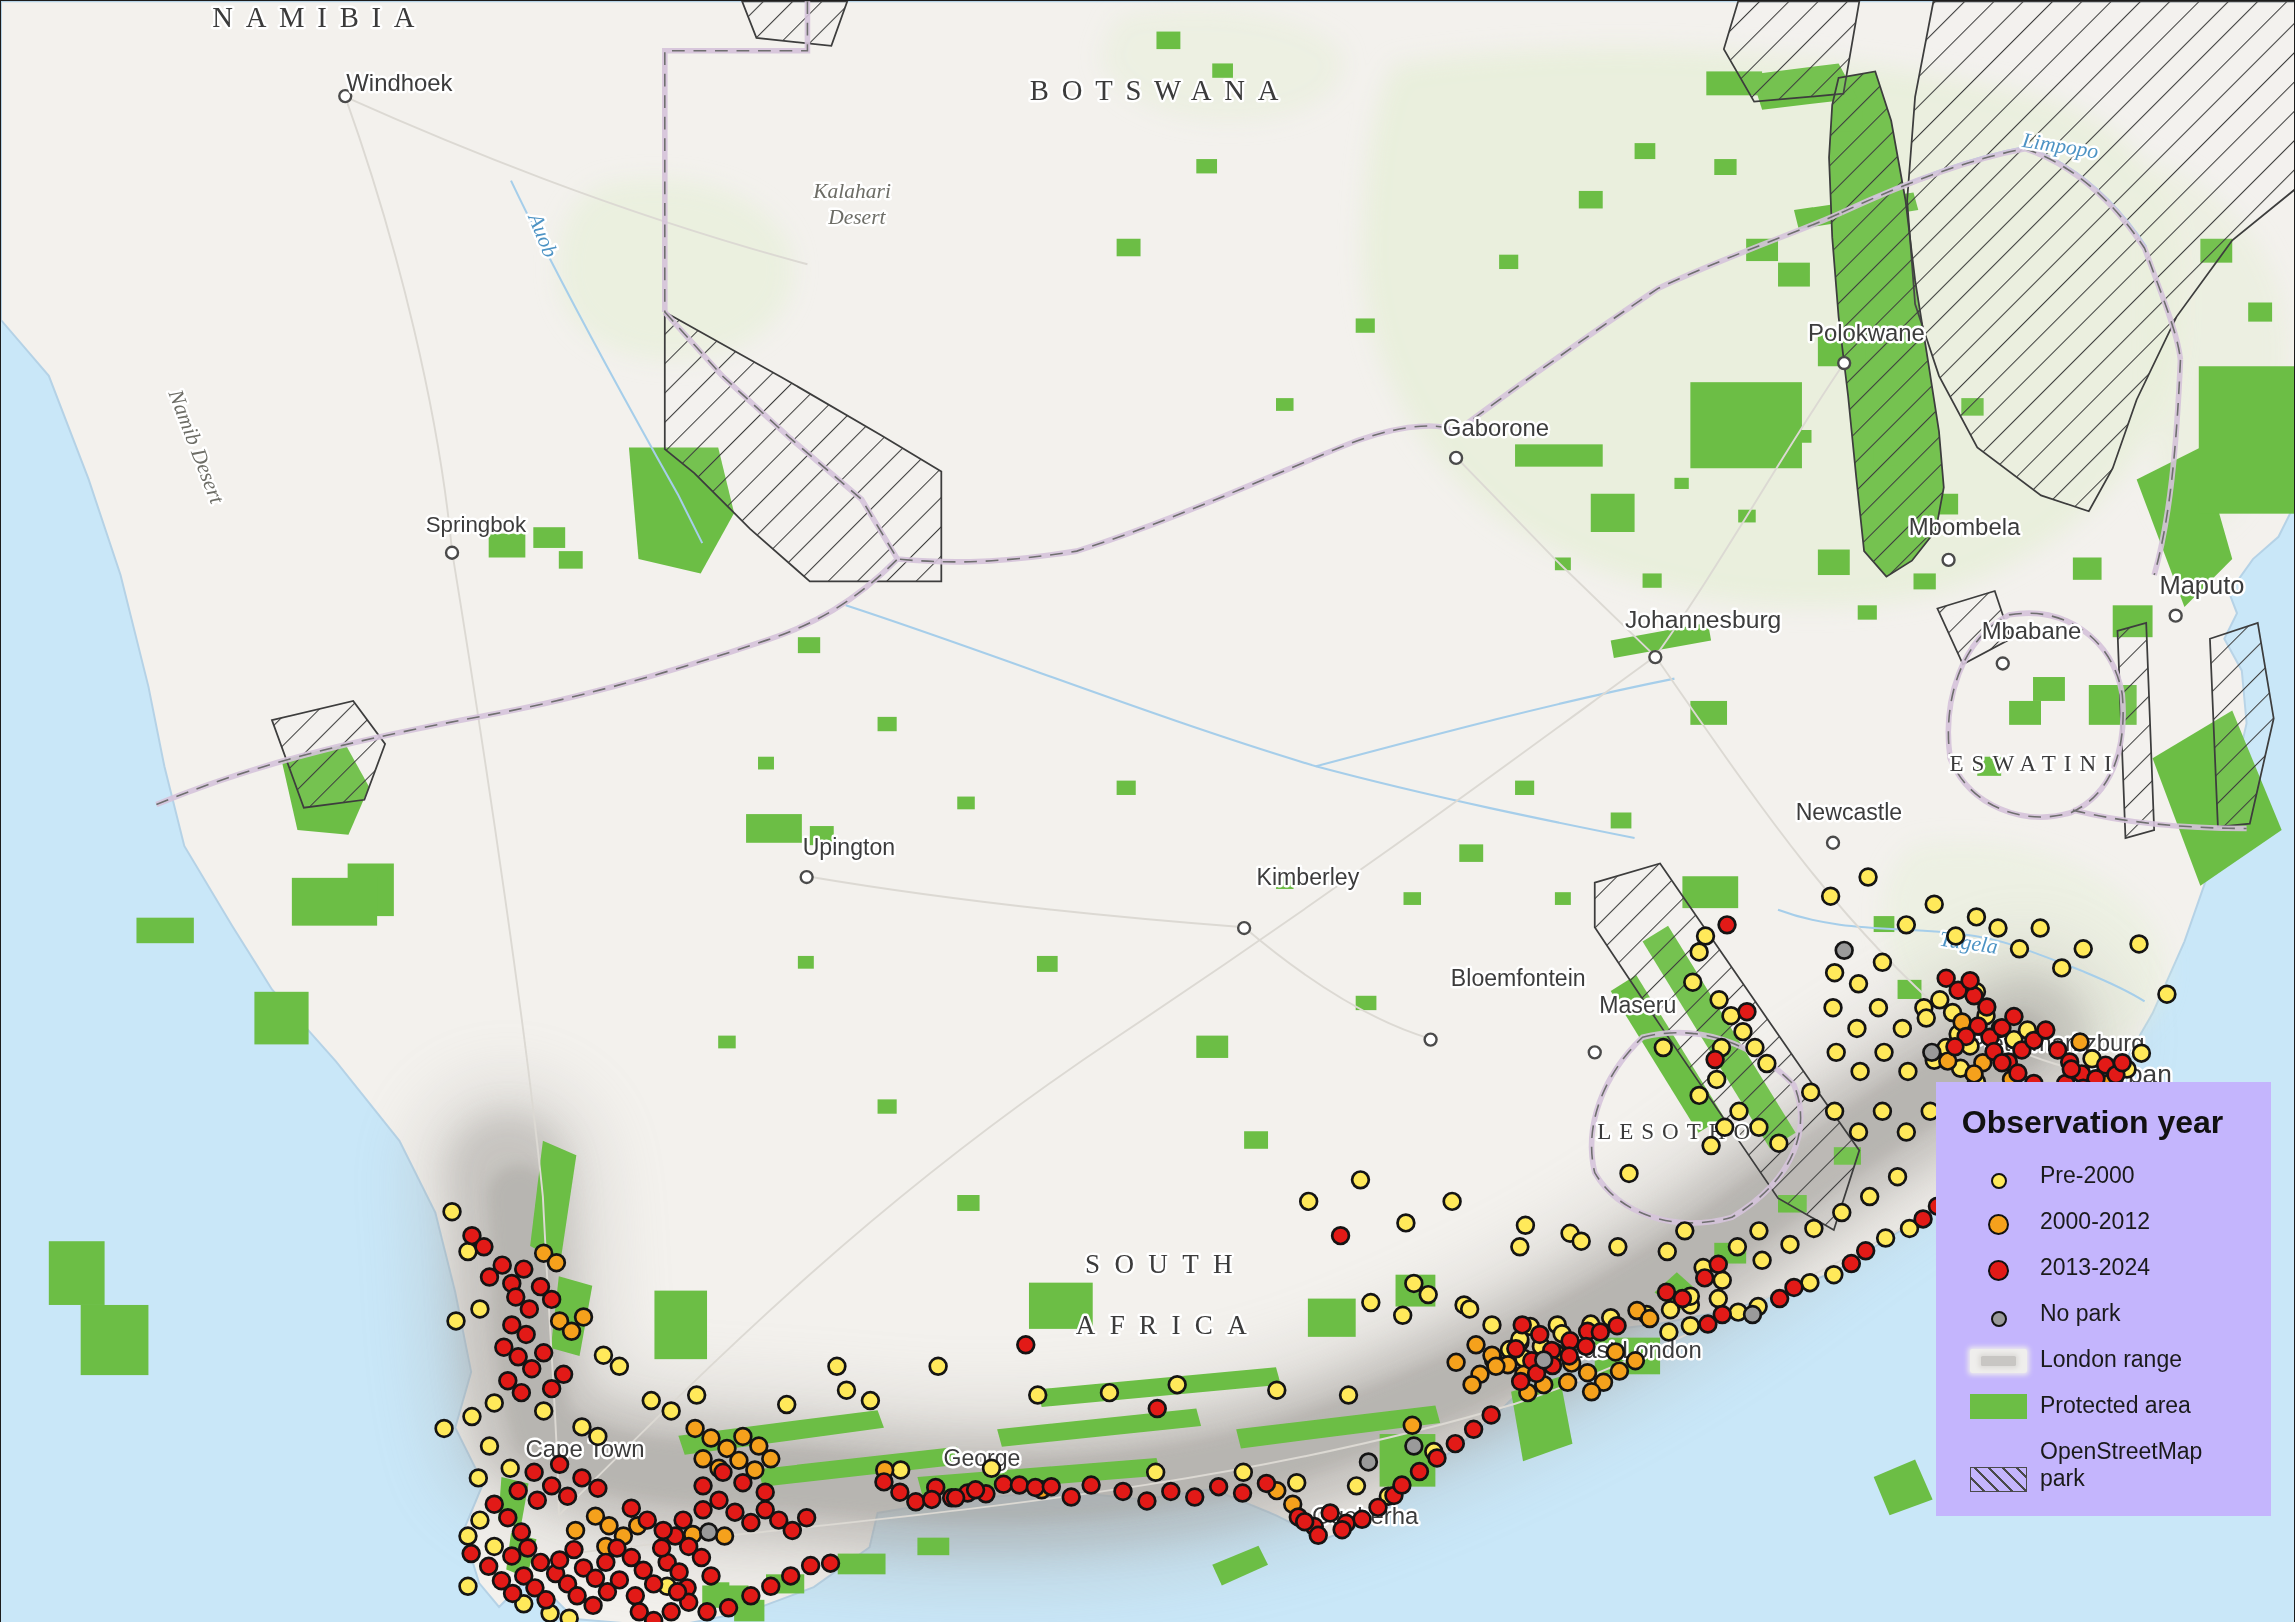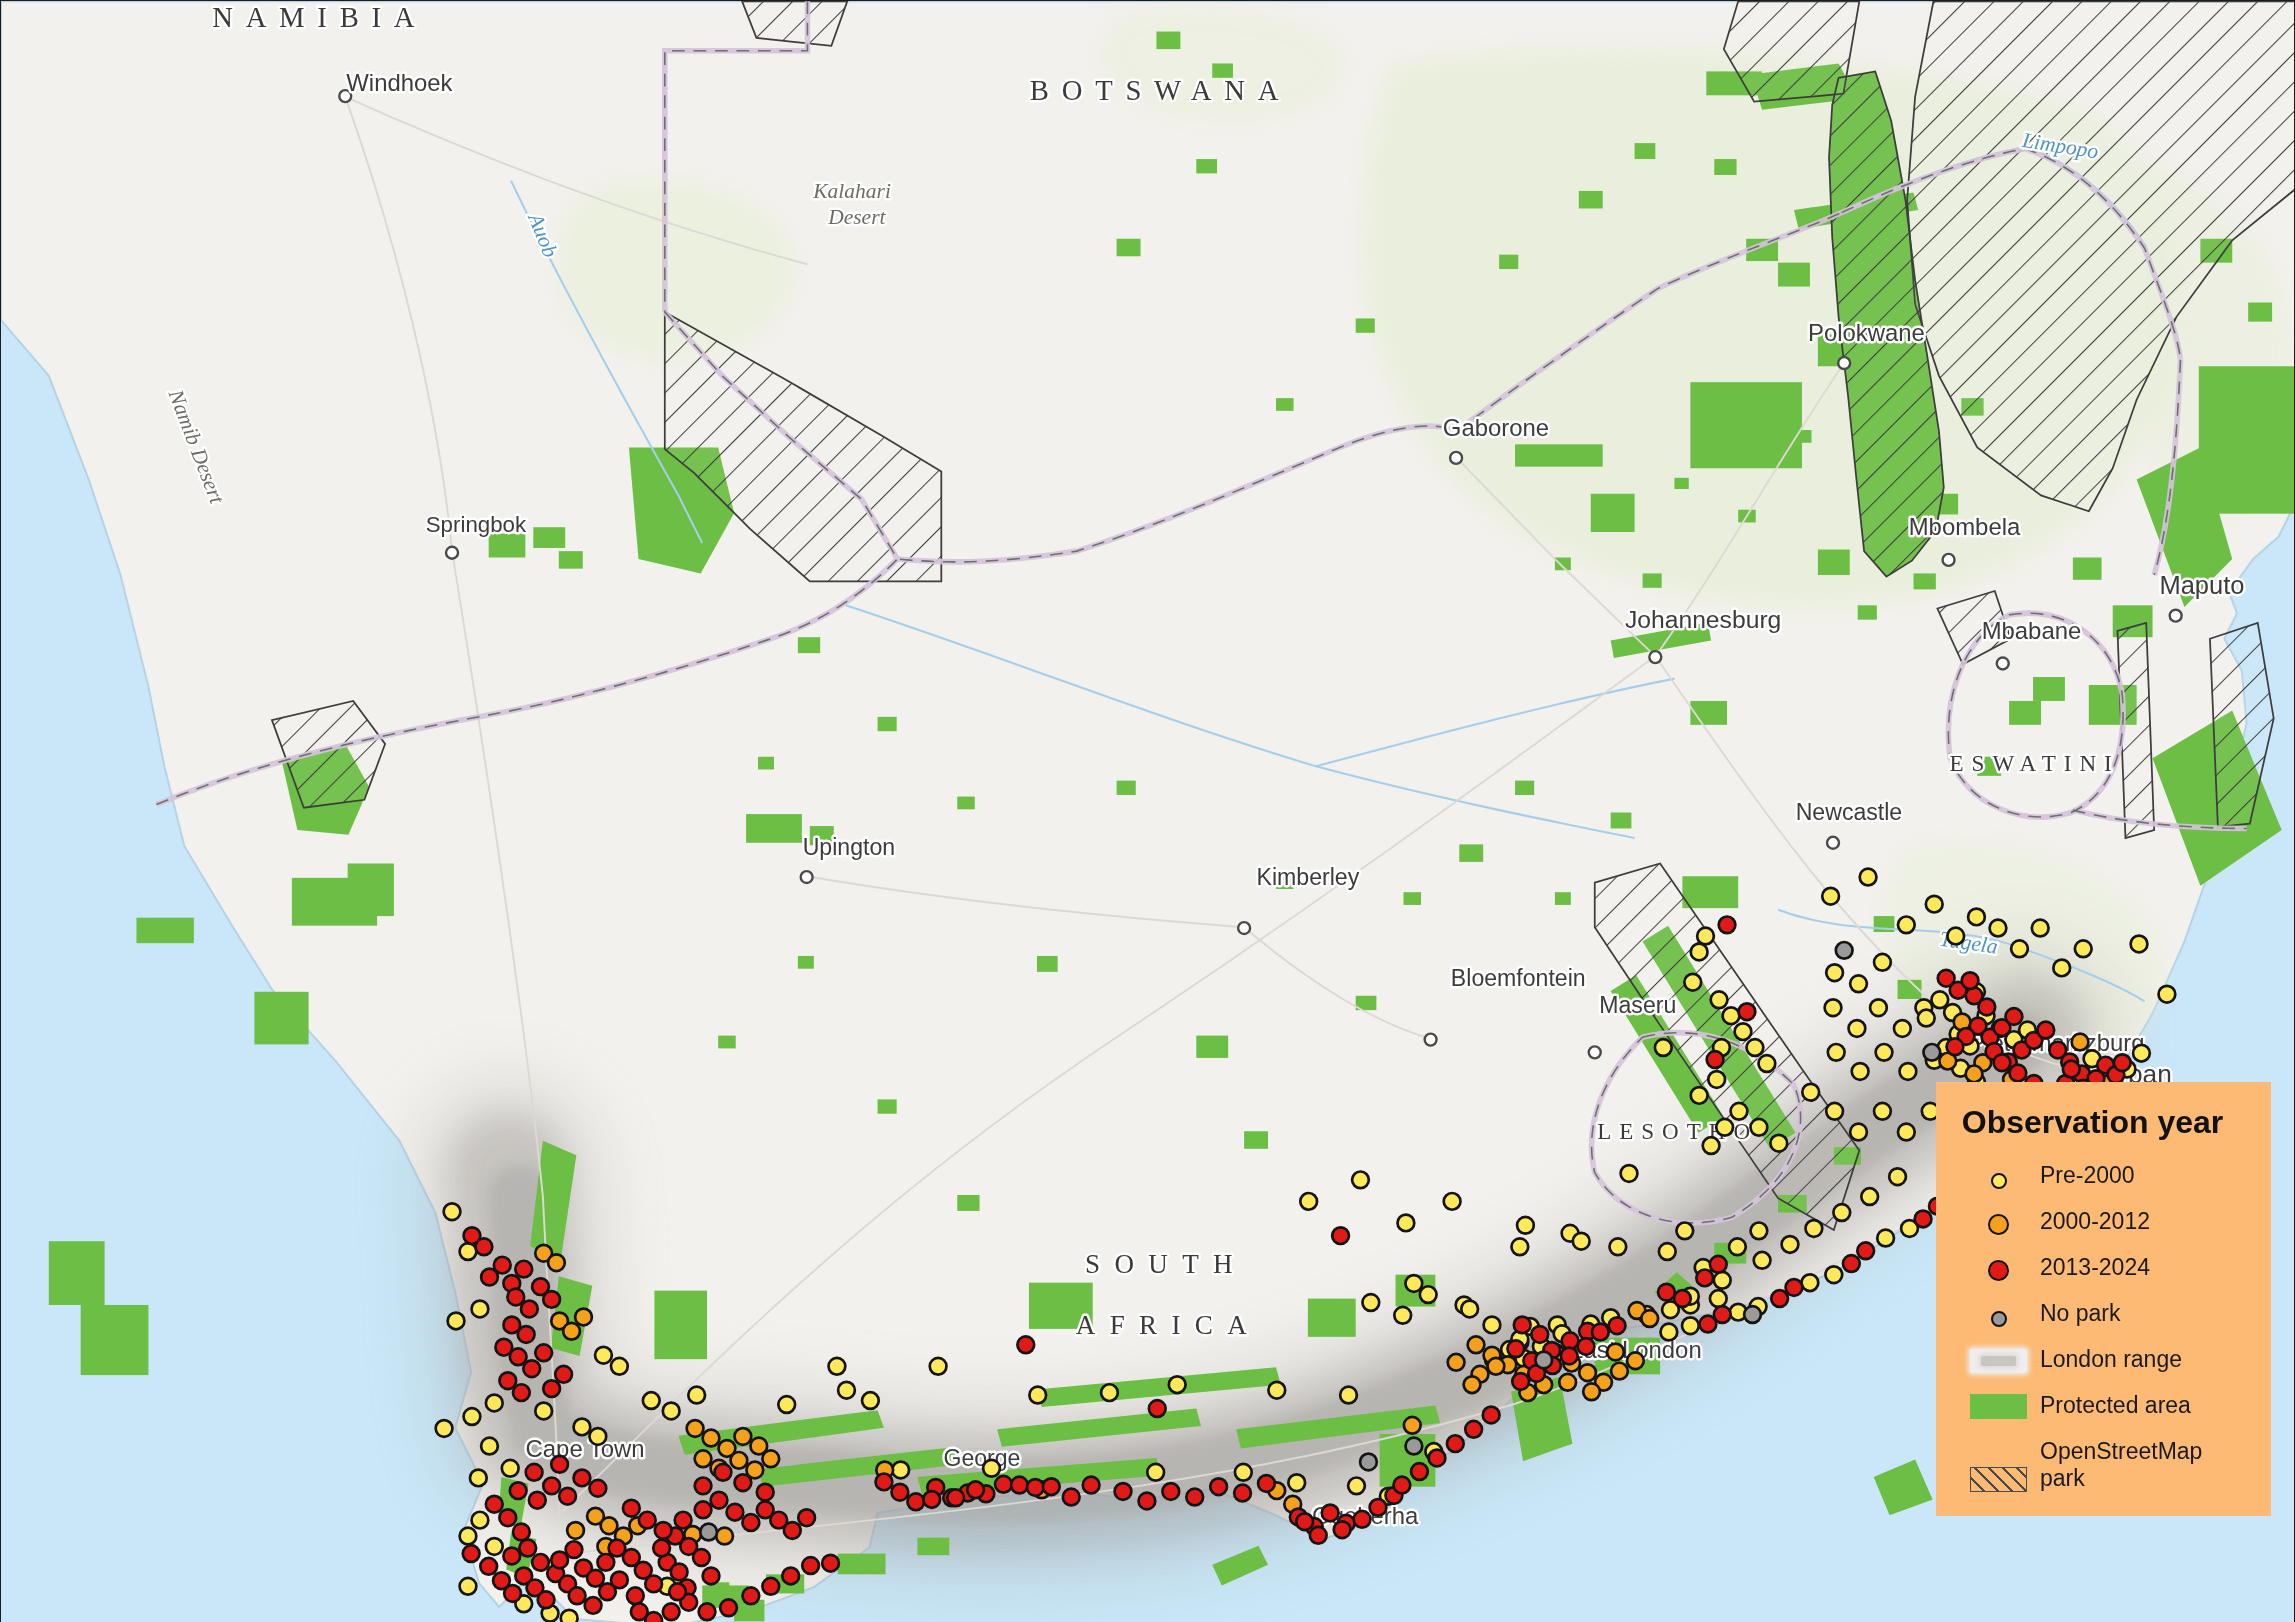--- a/index.html
+++ b/index.html
@@ -1,19 +1,19 @@
 <!DOCTYPE html>
 <html style="font-size:12.8px"><head>
 <meta charset="utf-8">
 <style>
   html,body{margin:0;padding:0;background:#e8e8e8;font-family:"Liberation Sans","DejaVu Sans",sans-serif;}
   .stage{position:relative;width:2295px;height:1623px;overflow:hidden;background:#C9E7F8;border:1.6px solid #1c1c1c;box-sizing:border-box;}
   .stage svg{position:absolute;left:0;top:0;}
   
-  .legend{position:absolute;left:1935px;top:1081px;width:335px;background:#fdba74;padding:19px 21px 24px 21px;box-sizing:border-box;}
+  .legend{position:absolute;left:1935px;top:1081px;width:335px;background:#c4b5fd;padding:19px 21px 24px 21px;box-sizing:border-box;}
   .legend-title{font-size:32px;font-weight:bold;color:#111;letter-spacing:0px;margin:3.2px 0 21px 4.8px;}
   .lrow{display:flex;align-items:flex-end;margin:0 0 19px 0;}
   .lrow:last-child{margin-bottom:0;}
   .lsw{width:83px;display:flex;justify-content:center;align-items:center;flex:0 0 83px;}
   .llabel{font-size:23px;color:#1a1a1a;}
   .dot{border-radius:50%;border:2.8px solid #111;box-sizing:border-box;}
   .dot.sm{width:16px;height:16px;}
   .dot.lg{width:21px;height:21px;}
   .sw-range{width:57px;height:24px;background:#efeeec;border-radius:2.4px;display:flex;align-items:center;justify-content:center;box-shadow:0 0 4.8px 1.6px #efeeec;}
   .sw-range i{display:block;width:35px;height:9.6px;background:#c8c6c3;border-radius:1.6px;box-shadow:0 0 4px 2.4px #dddbd8;}

